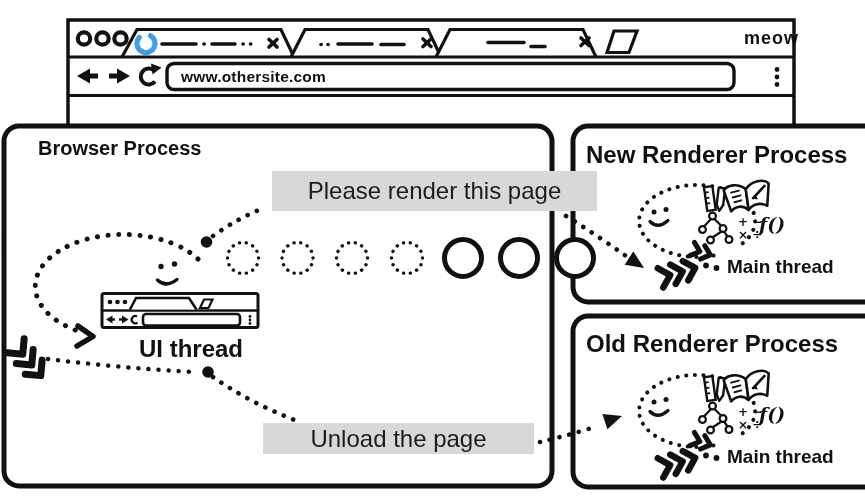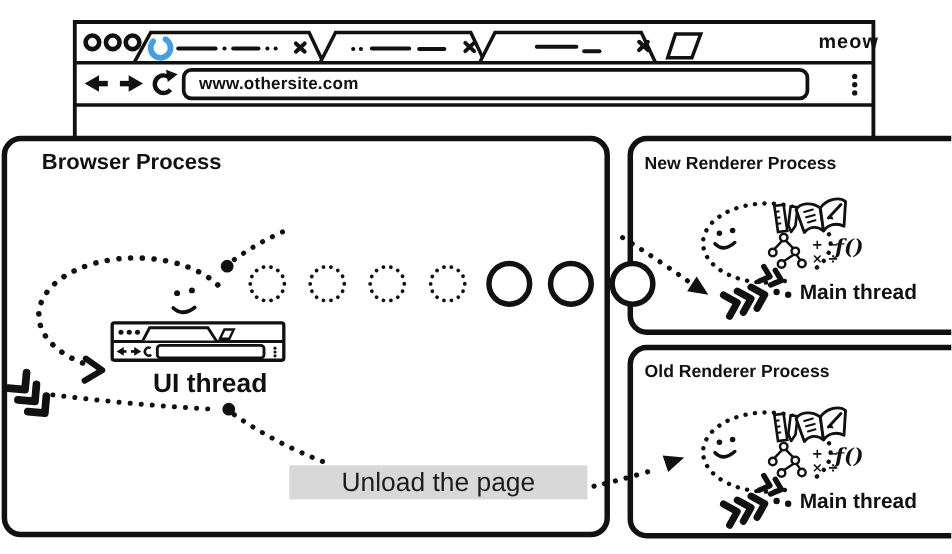--- a/index.html
+++ b/index.html
@@ -13,21 +13,21 @@
     width:865px;height:504px;
     overflow:hidden;
     background:#fff;
     font-family:"Liberation Sans","DejaVu Sans",sans-serif;
     color:var(--ink);
   }
   #stage svg{position:absolute;left:0;top:0;color:var(--ink);}
   .abs{position:absolute;}
   .title{font-weight:bold;color:var(--ink);white-space:nowrap;}
   .title-lg{font-size:20px;}
-  .title-md{font-size:16px;}
+  .title-md{font-size:24px;}
   .thread-label{font-weight:bold;font-size:19px;white-space:nowrap;color:var(--ink);}
   .msg-label{
     background:var(--label-bg);
     color:#1c1c1c;
     font-size:24px;
     display:flex;align-items:center;justify-content:center;
     white-space:nowrap;
   }
   .brand{font-weight:bold;font-size:18px;letter-spacing:1px;white-space:nowrap;}
   .url-text{font-weight:bold;font-size:15.5px;white-space:nowrap;letter-spacing:.2px;}
@@ -242,20 +242,21 @@
   <use href="#renderer-doodles" y="190"></use>
 
 </svg>
 
 <div class="abs title title-lg" style="left:38px;top:137px;">Browser Process</div>
 
 <div class="abs title title-md" style="left:586px;top:141px;">New Renderer Process</div>
 
 <div class="abs title title-md" style="left:586px;top:330px;">Old Renderer Process</div>
 
+<div class="abs msg-label" style="left:272px;top:171px;width:325px;height:40px;">Please render this page</div>
 
 <div class="abs msg-label" style="left:263px;top:423px;width:271px;height:31px;">Unload the page</div>
 
 <div class="abs thread-label" style="left:139px;top:335px;font-size:24px;">UI thread</div>
 
 <div class="abs thread-label" style="left:727px;top:256px;">Main thread</div>
 
 <div class="abs thread-label" style="left:727px;top:446px;">Main thread</div>
 
 <div class="abs brand" style="left:744px;top:28px;">meow</div>

